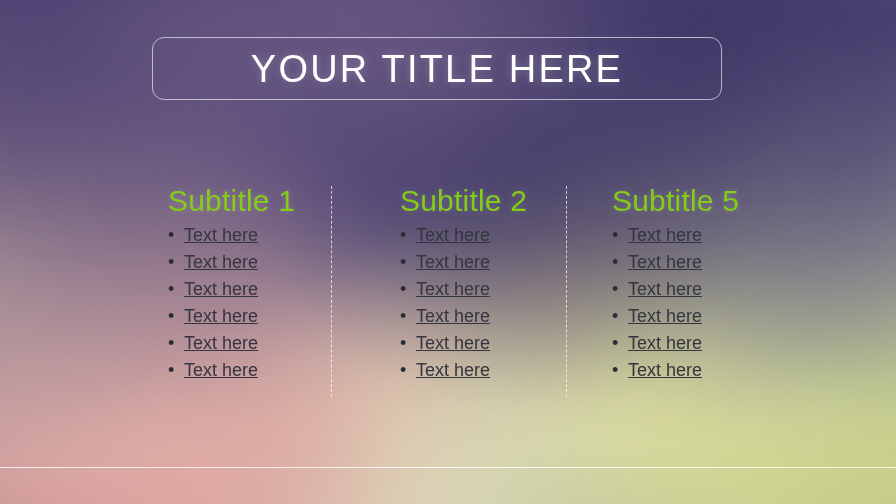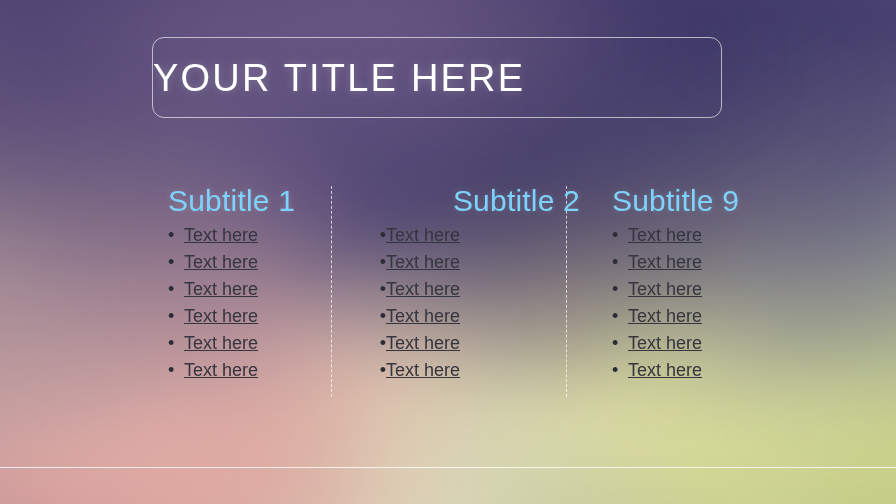--- a/index.html
+++ b/index.html
@@ -65,26 +65,26 @@
       radial-gradient(ellipse 45% 30% at 50% 22%, rgba(255,255,255,0.06) 0%, rgba(255,255,255,0) 100%);
     filter: blur(34px);
   }
 
   
   .title-box {
     position: absolute;
     left: 152px;
     top: 37px;
     width: 570px;
-    height: 81px;
+    height: 63px;
     border: 1px solid rgba(255,255,255,0.62);
     border-radius: 12px;
     display: flex;
     align-items: center;
-    justify-content: flex-start;
+    justify-content: center;
   }
 
   .title-text {
     color: #ffffff;
     font-size: 38px;
     font-weight: 300;
     letter-spacing: 2.2px;
     line-height: 1;
     white-space: nowrap;
     text-shadow: 0 0 8px rgba(255,255,255,0.25);
@@ -98,25 +98,25 @@
     width: 896px;
     height: 215px;
   }
 
   .column {
     position: absolute;
     top: 0;
     width: 210px;
   }
   .column.c0 { left: 168px; }
-  .column.c1 { left: 370px; text-align: right; }
+  .column.c1 { left: 400px; }
   .column.c2 { left: 612px; }
 
   .col-title {
-    color: #7dd3fc;
+    color: #84cc16;
     font-size: 30px;
     font-weight: 300;
     letter-spacing: 0.2px;
     line-height: 1;
     margin-bottom: 10px;
     white-space: nowrap;
     text-shadow: 0 0 6px rgba(255,255,255,0.18);
   }
 
   .bullets { list-style: none; }
@@ -234,21 +234,21 @@
           <span class="bullet-label">Text here</span>
         </li>
         <li class="bullet-item">
           <span class="bullet-dot">•</span>
           <span class="bullet-label">Text here</span>
         </li>
       </ul>
     </div>
 
     <div class="column c2">
-      <div class="col-title">Subtitle 9</div>
+      <div class="col-title">Subtitle 5</div>
       <ul class="bullets">
         <li class="bullet-item">
           <span class="bullet-dot">•</span>
           <span class="bullet-label">Text here</span>
         </li>
         <li class="bullet-item">
           <span class="bullet-dot">•</span>
           <span class="bullet-label">Text here</span>
         </li>
         <li class="bullet-item">

